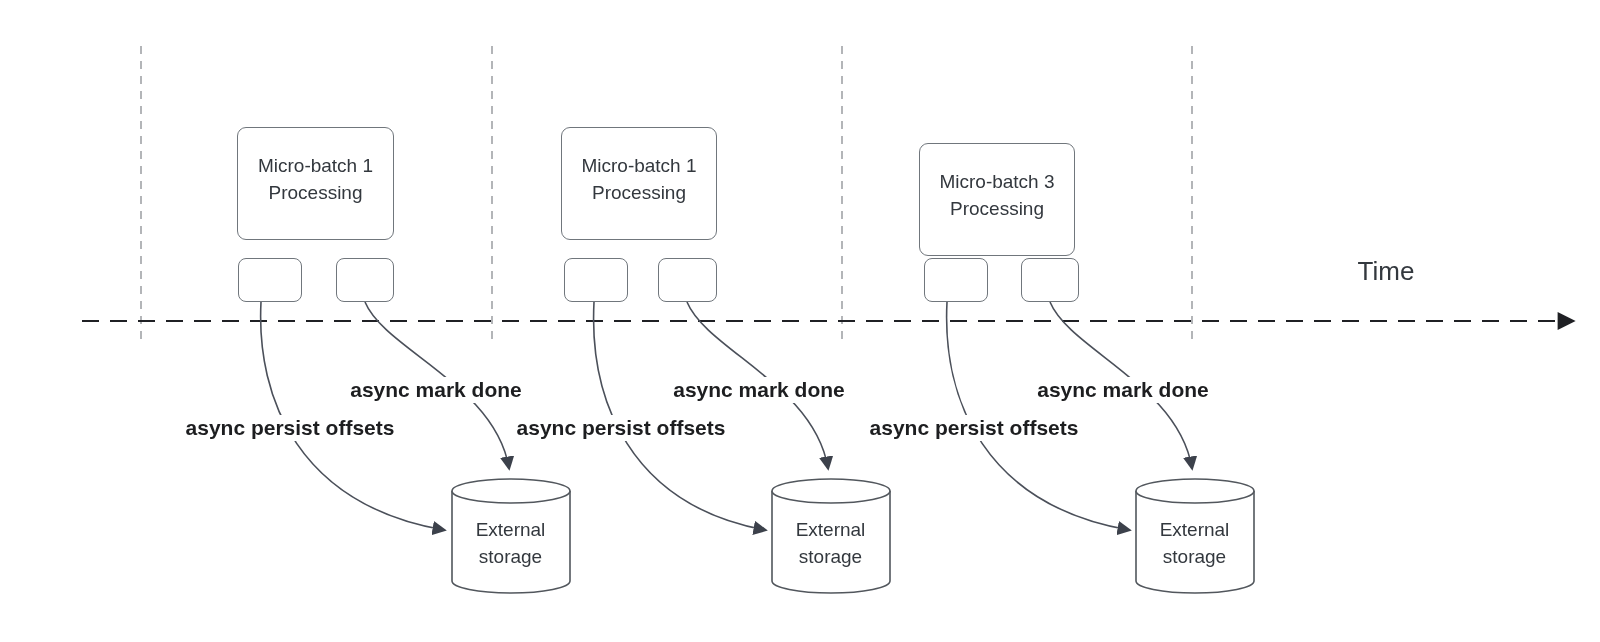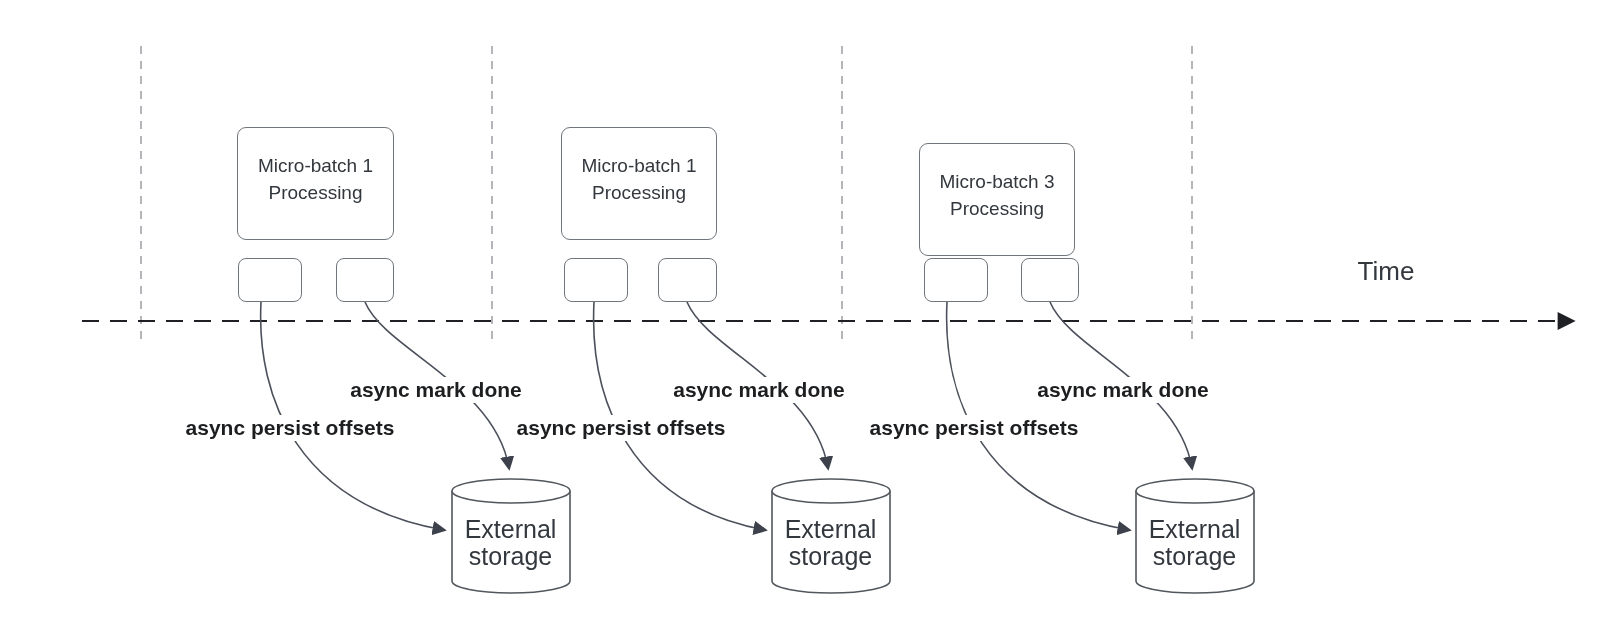--- a/index.html
+++ b/index.html
@@ -36,21 +36,21 @@
     position: absolute;
     border: 1.5px solid #70767c;
     border-radius: 8px;
     background: #ffffff;
     box-sizing: border-box;
   }
   .storage-text {
     position: absolute;
     width: 117px;
     text-align: center;
-    font-size: 25px;
+    font-size: 19px;
     line-height: 27px;
     color: #33383e;
   }
   .annot {
     position: absolute;
     transform: translate(-50%, -50%);
     font-size: 21px;
     font-weight: bold;
     color: #1d1e20;
     background: #ffffff;

